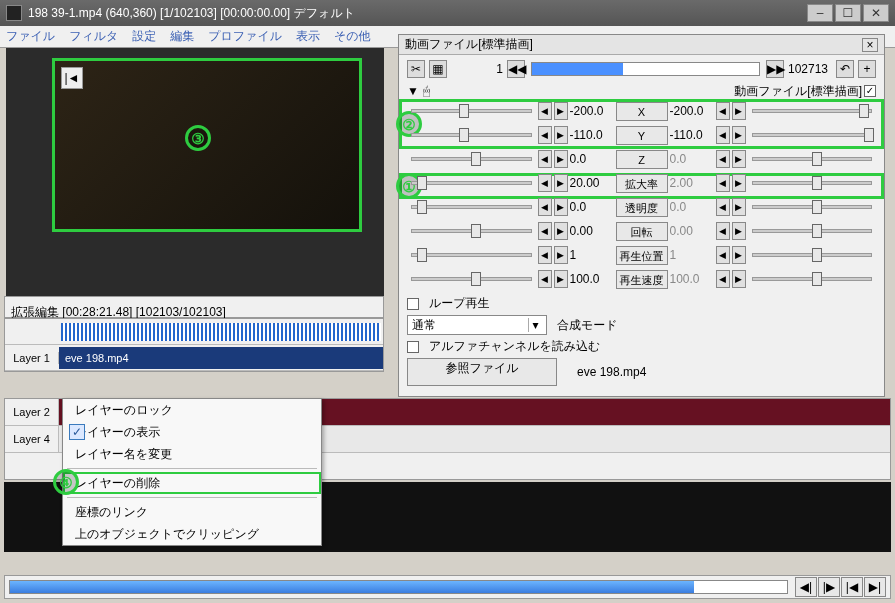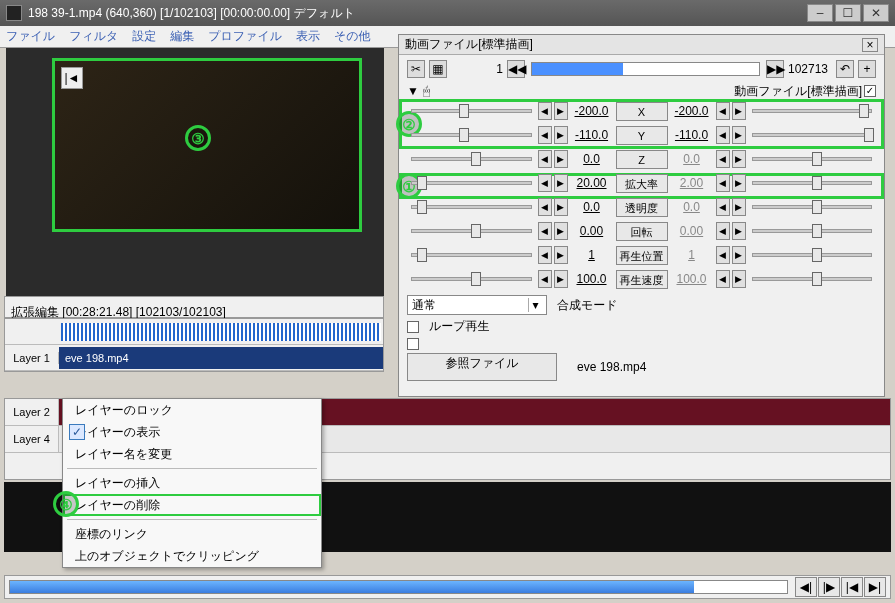--- a/index.html
+++ b/index.html
@@ -27,21 +27,21 @@
 .framebar { height: 14px; flex: 1; border: 1px solid #888; background: #fff; position: relative; margin: 0 2px; }
 .framebar .fill { position: absolute; height: 100%; background: #4a90ff; }
 .subrow { height: 16px; display: flex; align-items: center; padding: 0 8px; font-size: 11px; }
 .subrow .chk { margin-left: auto; display:flex; align-items:center; gap:2px;}
 .chkbox { width: 12px; height: 12px; border: 1px solid #666; background: #fff; text-align:center; line-height:10px; font-size:10px;}
 
 .param-row { height: 24px; display: flex; align-items: center; padding: 0 8px; gap: 2px; position: relative; }
 .slider { flex: 1; height: 4px; background: #ccc; border: 1px solid #999; position: relative; margin: 0 4px; cursor: pointer; }
 .thumb { position: absolute; width: 10px; height: 14px; background: #e8e8e8; border: 1px solid #666; top: -6px; }
 .spinbtn { width: 14px; height: 18px; border: 1px solid #888; background: #e0e0e0; text-align: center; line-height: 16px; font-size: 9px; cursor: pointer; }
-.valbox { width: 44px; height: 18px; text-align: center; line-height: 18px; text-decoration: underline; cursor: pointer; }
+.valbox { width: 44px; height: 18px; text-align: left; line-height: 18px; cursor: pointer; }
 .valbox.dim { color: #888; }
 .labelbtn { width: 52px; height: 19px; border: 1px solid #888; background: #e8e8e8; text-align: center; line-height: 18px; cursor: pointer; font-size:11px;}
 .green-box { position: absolute; border: 3px solid #2ecc40; pointer-events: none; }
 
 .prop-bottom { padding: 4px 8px; display: flex; flex-direction: column; gap: 3px; }
 .combo { width: 140px; height: 20px; border: 1px solid #888; background: #fff; display:flex; align-items:center; padding:0 4px;}
 .combo .dd { margin-left:auto; width:14px; text-align:center; border-left:1px solid #aaa;}
 .refbtn { width: 150px; height: 28px; border: 1px solid #888; background: #e8e8e8; text-align: center; line-height: 18px; }
 .brow { display:flex; align-items:center; gap:10px;}
 
@@ -258,32 +258,33 @@
           <div class="spinbtn">▶</div>
           <div class="slider">
             <div class="thumb" style="left:50%"></div>
           </div>
         </div>
       </div>
   </div>
 
   <div class="prop-bottom">
     <div class="brow">
+        <div class="chkbox"></div>
+        <span>ループ再生</span>
+      </div>
+    <div class="brow">
       <div class="combo">
         <span>通常</span>
         <span class="dd">▾</span>
       </div>
       <span>合成モード</span>
     </div>
     <div class="brow">
         <div class="chkbox"></div>
-        <span>ループ再生</span>
-      </div>
-    <div class="brow">
-        <div class="chkbox"></div>
+        <span>アルファチャンネルを読み込む</span>
       </div>
     <div class="brow" style="gap:20px">
       <div class="refbtn">参照ファイル</div>
       <span>eve 198.mp4</span>
     </div>
   </div>
 </div>
 
 <div class="timeline-header">拡張編集 [00:28:21.48] [102103/102103]</div>
 
@@ -310,21 +311,20 @@
 </div>
 
 <div class="ctxmenu">
   <div class="item">レイヤーのロック</div>
   <div class="item">
     <div class="chk">✓</div>
     <span>レイヤーの表示</span>
   </div>
   <div class="item">レイヤー名を変更</div>
   <div class="sep"></div>
-  <div class="item">レイヤーの挿入</div>
   <div class="item" style="position:relative">
     <div class="hl"></div>
     <div class="circnum" style="top:-3px;left:-10px;">④</div>
     <span>レイヤーの削除</span>
   </div>
   <div class="sep"></div>
   <div class="item">座標のリンク</div>
   <div class="item">上のオブジェクトでクリッピング</div>
 </div>
 

